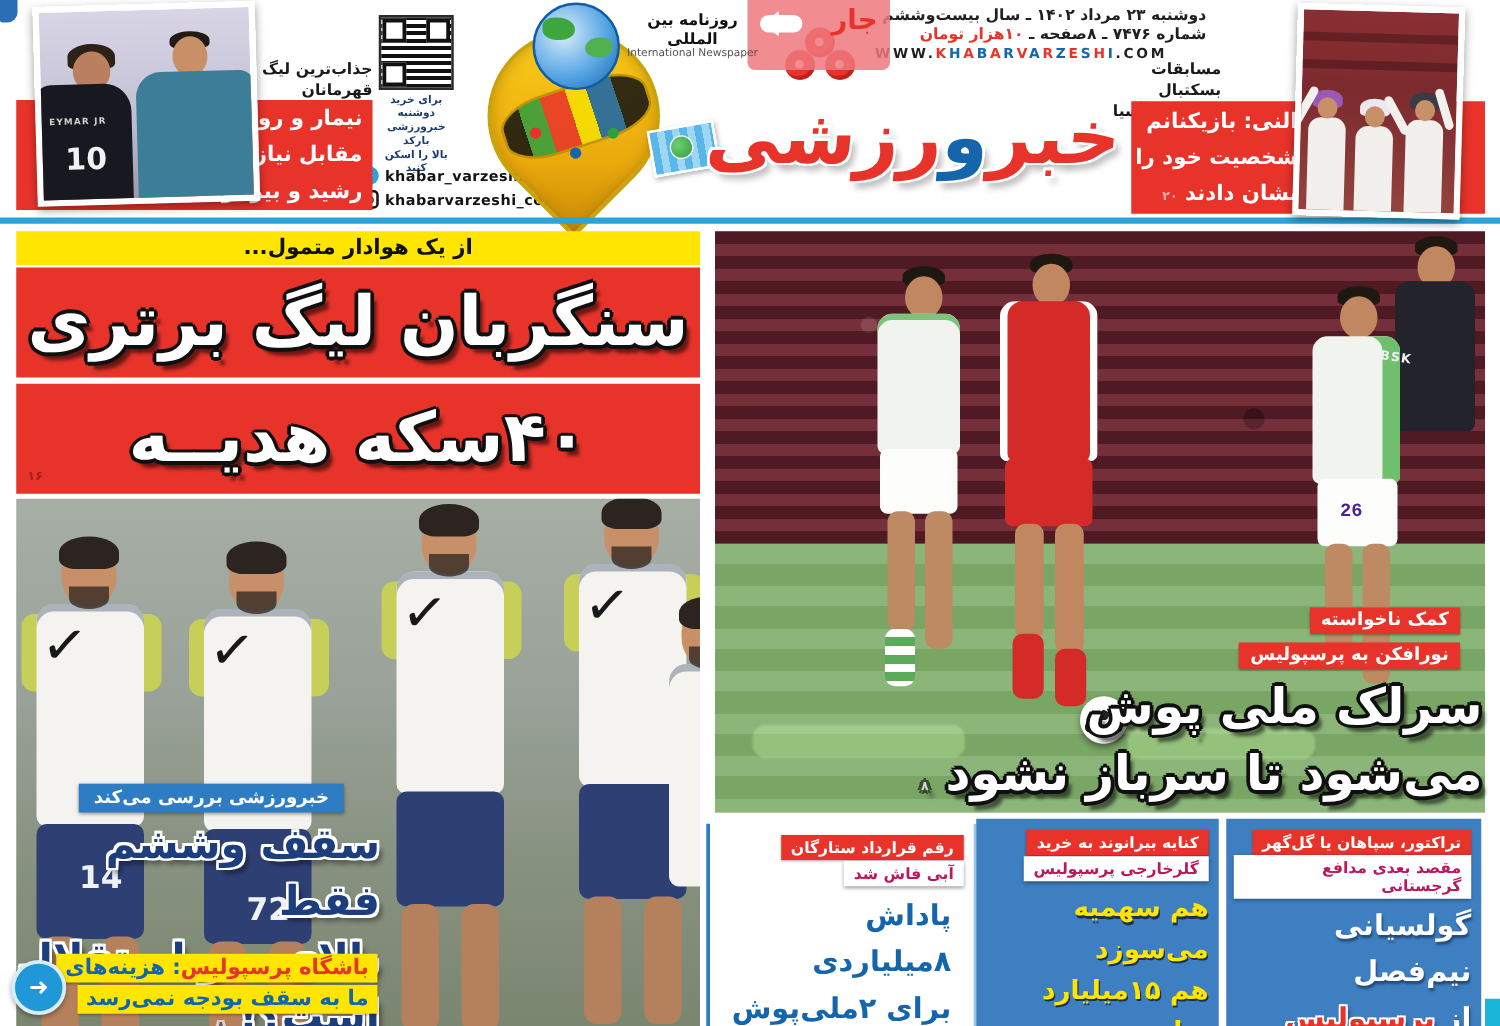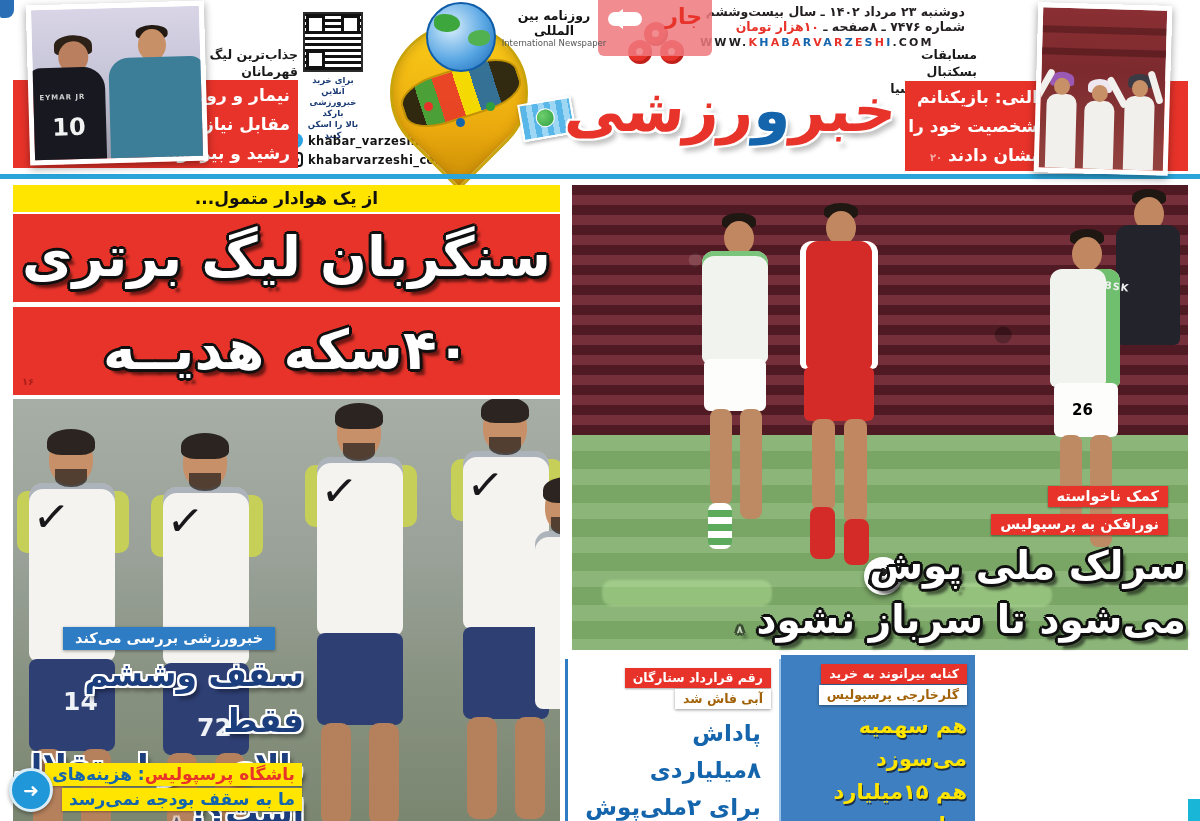--- a/index.html
+++ b/index.html
@@ -15,21 +15,21 @@
   .caption-txt{color:#1a1a1a;font-weight:700;font-size:12.5px;line-height:17px;}
   .ref{font-size:10px;opacity:.6;font-weight:700;}
 
   .o-black{text-shadow:-2px -2px 0 #101010,2px -2px 0 #101010,-2px 2px 0 #101010,2px 2px 0 #101010,
            0 -3px 0 #101010,0 3px 0 #101010,-3px 0 0 #101010,3px 0 0 #101010,5px 6px 3px rgba(0,0,0,.55);}
   .o-white{text-shadow:-2px -2px 0 #fff,2px -2px 0 #fff,-2px 2px 0 #fff,2px 2px 0 #fff,
            0 -2px 0 #fff,0 2px 0 #fff,-2px 0 0 #fff,2px 0 0 #fff,4px 5px 4px rgba(0,0,0,.4);}
 
   .badge-red{display:inline-block;background:#e8332a;color:#fff;font-weight:700;font-size:12.5px;
              padding:2px 8px 3px 8px;box-shadow:0 1px 2px rgba(0,0,0,.35);}
-  .badge-white{display:inline-block;background:#fff;color:#a16207;font-weight:700;font-size:12.5px;
+  .badge-white{display:inline-block;background:#fff;color:#be185d;font-weight:700;font-size:12.5px;
              padding:2px 8px 3px 8px;box-shadow:0 1px 3px rgba(0,0,0,.4);}
 
   
   #corner-glyph{left:0;top:0;width:14px;height:18px;background:#2a6fb5;border-radius:0 0 8px 2px;}
   #divider{left:0;top:174px;width:1200px;height:5px;background:#2aa4d9;}
 
   #neymar-card{left:28px;top:3px;width:168px;height:150px;transform:rotate(-1.6deg);z-index:3;}
   .ney-scene{position:absolute;inset:0;background:linear-gradient(180deg,#d9d5e7 0%,#c2c1d4 55%,#9a9aa9 100%);}
   .ney-dark{position:absolute;left:-6px;bottom:-4px;width:78px;height:96px;background:#181920;border-radius:14px 22px 0 0;}
   .ney-head{position:absolute;left:26px;bottom:86px;width:30px;height:32px;background:#b97f5e;border-radius:50%;}
@@ -213,21 +213,21 @@
     </div>
   </div>
 
   <div class="abs" id="qr-block">
     <div class="qr">
       <div class="qr-eye e1"></div>
       <div class="qr-eye e2"></div>
       <div class="qr-eye e3"></div>
     </div>
     <div class="qr-cap">
-      <div>برای خرید آنلاین</div>
+      <div>برای خرید دوشنبه</div>
       <div>خبرورزشی بارکد</div>
       <div>بالا را اسکن کنید</div>
     </div>
   </div>
 
   <div class="abs" id="social">
     <div class="soc-row">
       <span class="tg-ic">➤</span>
       <span class="soc-txt">khabar_varzeshi</span>
     </div>
@@ -412,21 +412,21 @@
       <div class="mp-head" style="left:562px;top:12px;"></div>
       <div class="mp-torso" style="left:544px;top:40px;width:64px;height:120px;background:#23232b;"></div>
     </div>
 
     <div>
       <div class="mp-hair" style="left:498px;top:44px;"></div>
       <div class="mp-head" style="left:500px;top:52px;"></div>
       <div class="mp-torso" style="left:478px;top:84px;width:70px;height:118px;background:#f1f3ee;box-shadow:inset -14px 0 0 #6fbf6f;"></div>
       <div class="mp-shorts" style="left:482px;top:198px;width:64px;height:54px;background:#fdfdfb;"></div>
       <span class="jersey-bsk" style="left:532px;top:96px;">BSK</span>
-      <span class="jersey-26" style="left:500px;top:216px;color:#000000;">26</span>
+      <span class="jersey-26" style="left:500px;top:216px;color:#4c1d95;font-family:Liberation Mono, monospace;">26</span>
       <div class="mp-leg" style="left:488px;top:250px;width:22px;height:100px;background:#bd8a64;"></div>
       <div class="mp-leg" style="left:518px;top:250px;width:22px;height:112px;background:#bd8a64;"></div>
     </div>
 
     <div class="ball"></div>
   </div>
 
   <div class="m-badge" style="top:486px;">کمک ناخواسته</div>
   <div class="m-badge" style="top:514px;">نورافکن به پرسپولیس</div>
   <div class="m-head o-black" style="top:543px;">سرلک ملی پوش</div>
@@ -452,16 +452,27 @@
       <span class="badge-red">کنایه بیرانوند به خرید</span><br>
       <span class="badge-white">گلرخارجی پرسپولیس</span>
       <div class="ylines" style="margin-top:5px;">
         <div>هم سهمیه می‌سوزد</div>
         <div>هم ۱۵میلیارد پول</div>
       </div>
       
     </div>
   </div>
 
+  <div class="abs box" id="box-golsiani">
+    <div class="box-pad">
+      <span class="badge-red">تراکتور، سپاهان یا گل‌گهر</span><br>
+      <span class="badge-white">مقصد بعدی مدافع گرجستانی</span>
+      <div class="glines" style="margin-top:4px;">
+        <div>گولسیانی نیم‌فصل</div>
+        <div><span style="color: rgb(255, 255, 255);">از </span><span class="pers-red" style="color: rgb(232, 51, 42);">پرسپولیس</span></div>
+
+      </div>
+    </div>
+  </div>
 
   <div class="abs" id="cyan-corner"></div>
 
 </div>
 
 </body></html>

